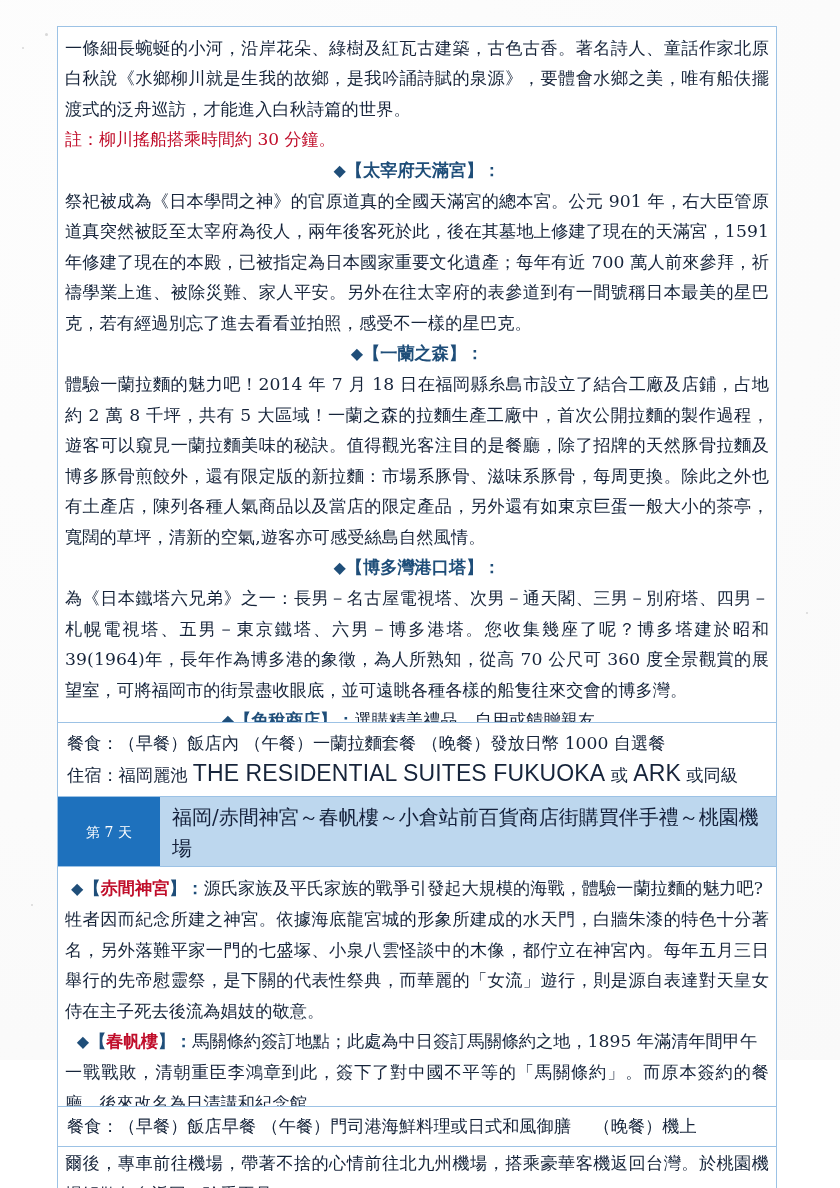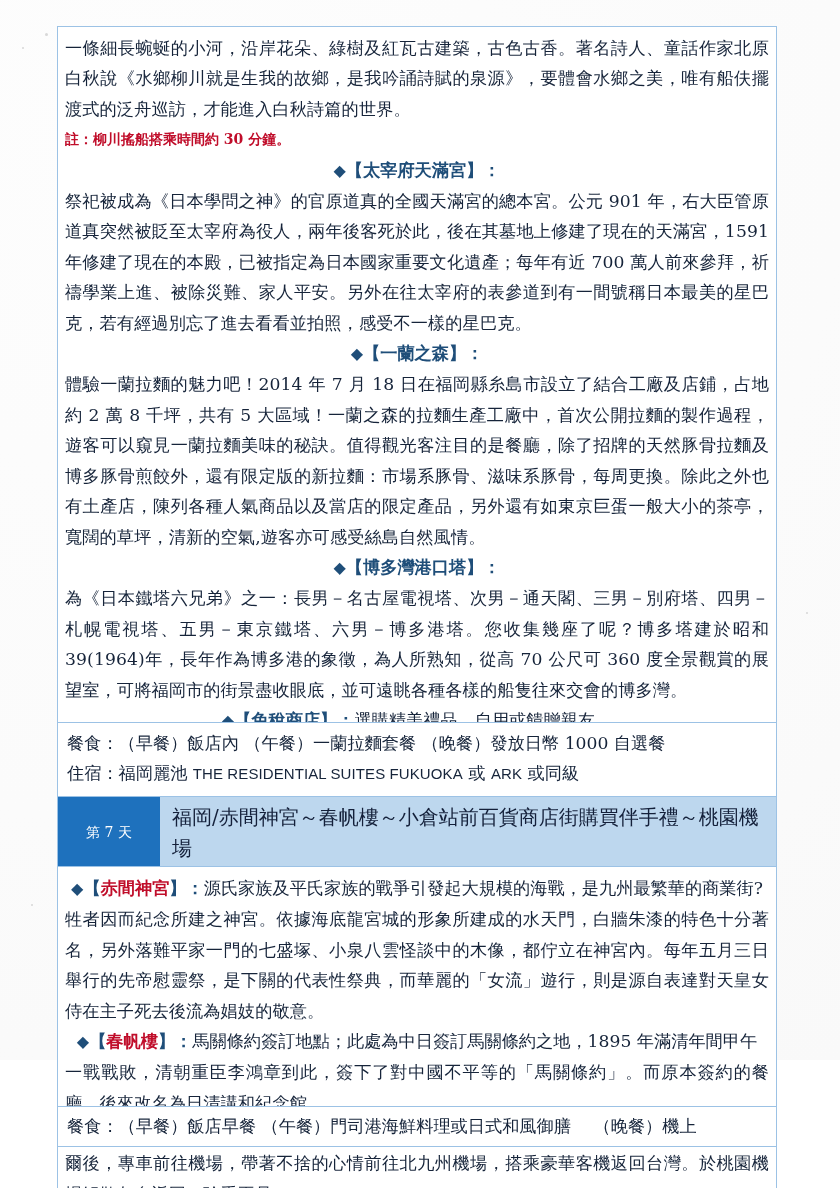--- a/index.html
+++ b/index.html
@@ -55,24 +55,23 @@
     line-height: 30.4px;
     letter-spacing: .1px;
     text-align: justify;
     text-justify: inter-ideograph;
     color: #16243a;
     font-family: "DejaVu Serif", "Liberation Serif", serif;
   }
 
   .note-red {
     color: #c00d2a;
-    font-size: 14px;
+    font-size: 17px;
     line-height: 30.4px;
     margin: 0;
-    font-weight: bold;
   }
 
   
   .heading-line {
     margin: 0;
     font-size: 17.2px;
     line-height: 30.4px;
     color: #16243a;
     text-align: center;
   }
@@ -110,21 +109,21 @@
     padding: 5px 9px 6px 9px;
   }
   .info-line {
     font-size: 17.2px;
     line-height: 30.4px;
     color: #16243a;
     white-space: nowrap;
   }
   .latin {
     font-family: "Liberation Sans", sans-serif;
-    font-size: 15px;
+    font-size: 23px;
     letter-spacing: .1px;
   }
 
   
   .day-header {
     position: absolute;
     left: 57px;
     width: 720px;
     display: flex;
     box-sizing: border-box;
@@ -219,21 +218,21 @@
 
   <div class="day-header" style="top:796px;">
     <div class="day-cell">第 7 天</div>
     <div class="day-title-cell">福岡/赤間神宮～春帆樓～小倉站前百貨商店街購買伴手禮～桃園機場</div>
   </div>
 
   <div class="doc-frame" style="top:866px;">
     <div class="prose">
 
       <p class="heading-line">
-        <span class="diamond">◆</span><span class="bracket">【</span><span class="hd-red">赤間神宮</span><span class="bracket">】</span><span class="colon-blue">：</span><span class="inline-body">源氏家族及平氏家族的戰爭引發起大規模的海戰，是九州最繁華的商業街?</span>
+        <span class="diamond">◆</span><span class="bracket">【</span><span class="hd-red">赤間神宮</span><span class="bracket">】</span><span class="colon-blue">：</span><span class="inline-body">源氏家族及平氏家族的戰爭引發起大規模的海戰，體驗一蘭拉麵的魅力吧?</span>
       </p>
       <p class="para">牲者因而紀念所建之神宮。依據海底龍宮城的形象所建成的水天門，白牆朱漆的特色十分著名，另外落難平家一門的七盛塚、小泉八雲怪談中的木像，都佇立在神宮內。每年五月三日舉行的先帝慰靈祭，是下關的代表性祭典，而華麗的「女流」遊行，則是源自表達對天皇女侍在主子死去後流為娼妓的敬意。</p>
 
       <p class="heading-line">
         <span class="diamond">◆</span><span class="bracket">【</span><span class="hd-red">春帆樓</span><span class="bracket">】</span><span class="colon-blue">：</span><span class="inline-body">馬關條約簽訂地點；此處為中日簽訂馬關條約之地，1895 年滿清年間甲午</span>
       </p>
       <p class="para">一戰戰敗，清朝重臣李鴻章到此，簽下了對中國不平等的「馬關條約」。而原本簽約的餐廳，後來改名為日清講和紀念館。</p>
 
       <div class="blank-line"></div>
 

